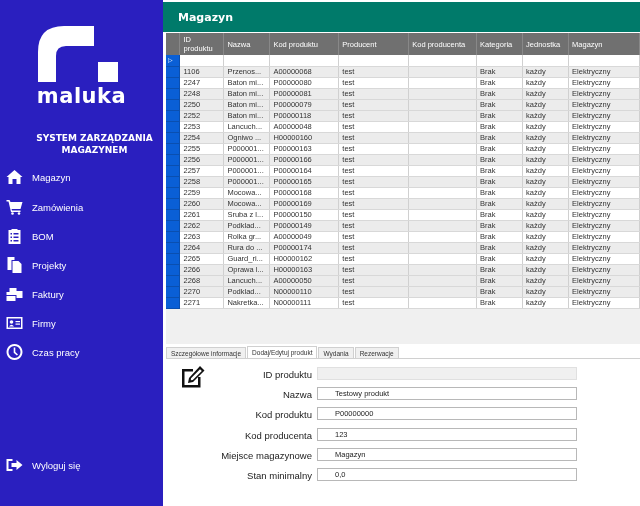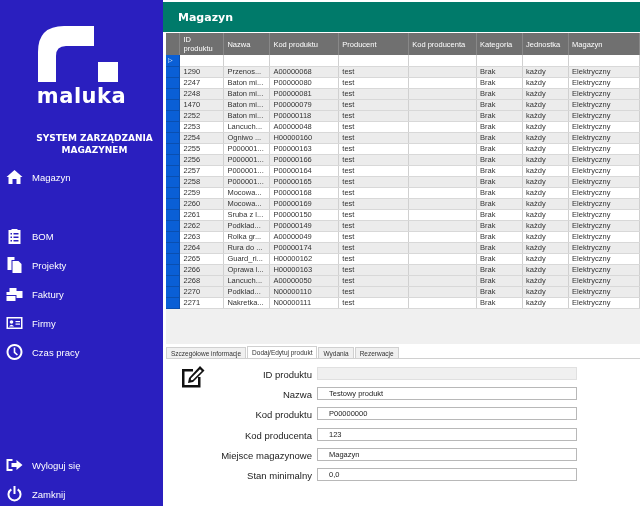--- a/index.html
+++ b/index.html
@@ -31,21 +31,21 @@
   .arrow { color: #fff; font-size: 6px; padding-left: 2px; }
 
   .tabs { position: absolute; left: 3px; top: 347px; height: 12px; display: flex; font-size: 6.5px; color: #333; }
   .tab { padding: 1px 4px; border: 1px solid #d0d0d0; border-bottom: none; background: #f0f0f0; margin-right: 1px; height: 11px; line-height: 9px; cursor: pointer; }
   .tab.active { background: #ffffff; position: relative; top: -1px; height: 13px; }
   .tabpanel { position: absolute; left: 3px; top: 358px; width: 474px; height: 148px; background: #ffffff; border-top: 1px solid #d0d0d0; }
 
   .edit-icon { position: absolute; left: 14px; top: 6px; width: 26px; height: 24px; }
   .form-row { position: absolute; left: 0; width: 474px; height: 16px; }
   .form-label { position: absolute; right: 328px; top: 2px; font-size: 9.5px; color: #222; white-space: nowrap; }
-  .form-input { position: absolute; left: 151px; top: 0; width: 260px; height: 13px; border: 1px solid #b8b8b8; background: #fff; font-size: 7.5px; padding: 1px 11px; color: #222; line-height: 10px; font-family: "Liberation Sans", sans-serif; }
+  .form-input { position: absolute; left: 151px; top: 0; width: 260px; height: 13px; border: 1px solid #b8b8b8; background: #fff; font-size: 7.5px; padding: 1px 17px; color: #222; line-height: 10px; font-family: "Liberation Sans", sans-serif; }
   .form-input.disabled { background: #f0f0f0; border-color: #e0e0e0; }
 </style>
 </head>
 <body>
 
 <div class="app">
 
   <div class="sidebar">
     <svg class="logo" viewBox="0 0 95 80">
       <path d="M0 60 L0 30 Q0 4 26 4 L56 4 L56 24 L28 24 Q18 24 18 34 L18 60 Z" fill="#fff"></path>
@@ -60,20 +60,30 @@
     </div>
 
     <div class="nav-item" style="top:166px">
       <span class="ico">
           <svg viewBox="0 0 16 16">
             <path d="M8 1 L0 8 L2 8 L2 15 L6 15 L6 10 L10 10 L10 15 L14 15 L14 8 L16 8 Z"></path>
           </svg>
         </span>
       <span>Magazyn</span>
     </div>
+    <div class="nav-item" style="top:196px">
+      <span class="ico">
+          <svg viewBox="0 0 16 16">
+            <path d="M0 1 L3 1 L4 3 L16 3 L14 10 L5 10 L5.5 11.5 L14 11.5 L14 13 L4.5 13 L2 2.5 L0 2.5 Z"></path>
+            <circle cx="6" cy="14.5" r="1.3"></circle>
+            <circle cx="12.5" cy="14.5" r="1.3"></circle>
+          </svg>
+        </span>
+      <span>Zamówienia</span>
+    </div>
     <div class="nav-item" style="top:225px">
       <span class="ico">
           <svg viewBox="0 0 16 16">
             <path d="M2 2 L5 2 L5 1 L11 1 L11 2 L14 2 L14 16 L2 16 Z M4 5 L4 6.5 L5.5 6.5 L5.5 5 Z M7 5 L7 6.5 L12 6.5 L12 5 Z M4 8.5 L4 10 L5.5 10 L5.5 8.5 Z M7 8.5 L7 10 L12 10 L12 8.5 Z M4 12 L4 13.5 L5.5 13.5 L5.5 12 Z M7 12 L7 13.5 L12 13.5 L12 12 Z" fill-rule="evenodd"></path>
           </svg>
         </span>
       <span>BOM</span>
     </div>
     <div class="nav-item" style="top:254px">
       <span class="ico">
@@ -116,29 +126,20 @@
     </div>
 
     <div class="nav-item" style="top:454px">
       <span class="ico">
           <svg viewBox="0 0 16 16">
             <path d="M0 2 L6 2 L6 4 L2 4 L2 12 L6 12 L6 14 L0 14 Z"></path>
             <path d="M5 6 L10 6 L10 3 L16 8 L10 13 L10 10 L5 10 Z"></path>
           </svg>
         </span>
       <span>Wyloguj się</span>
-    </div>
-    <div class="nav-item" style="top:483px">
-      <span class="ico">
-          <svg viewBox="0 0 16 16">
-            <path d="M7 0 L9 0 L9 8 L7 8 Z"></path>
-            <path d="M4.2 2.6 L5.4 4.2 A5 5 0 1 0 10.6 4.2 L11.8 2.6 A7 7 0 1 1 4.2 2.6 Z"></path>
-          </svg>
-        </span>
-      <span>Zamknij</span>
     </div>
   </div>
 
   <div class="main">
     <div class="topbar">
       <div class="title">Magazyn</div>
     </div>
 
     <div class="grid">
       <table>
@@ -173,21 +174,21 @@
               <td></td>
               <td></td>
               <td></td>
               <td></td>
               <td></td>
               <td></td>
               <td></td>
           </tr>
         <tr class="odd">
               <td class="rh"></td>
-              <td>1290</td>
+              <td>1106</td>
               <td>Przenos...</td>
               <td>A00000068</td>
               <td>test</td>
               <td></td>
               <td>Brak</td>
               <td>każdy</td>
               <td>Elektryczny</td>
             </tr>
             <tr class="even">
               <td class="rh"></td>
@@ -206,21 +207,21 @@
               <td>Baton mi...</td>
               <td>P00000081</td>
               <td>test</td>
               <td></td>
               <td>Brak</td>
               <td>każdy</td>
               <td>Elektryczny</td>
             </tr>
             <tr class="odd">
               <td class="rh"></td>
-              <td>1470</td>
+              <td>2250</td>
               <td>Baton mi...</td>
               <td>P00000079</td>
               <td>test</td>
               <td></td>
               <td>Brak</td>
               <td>każdy</td>
               <td>Elektryczny</td>
             </tr>
             <tr class="odd">
               <td class="rh"></td>

